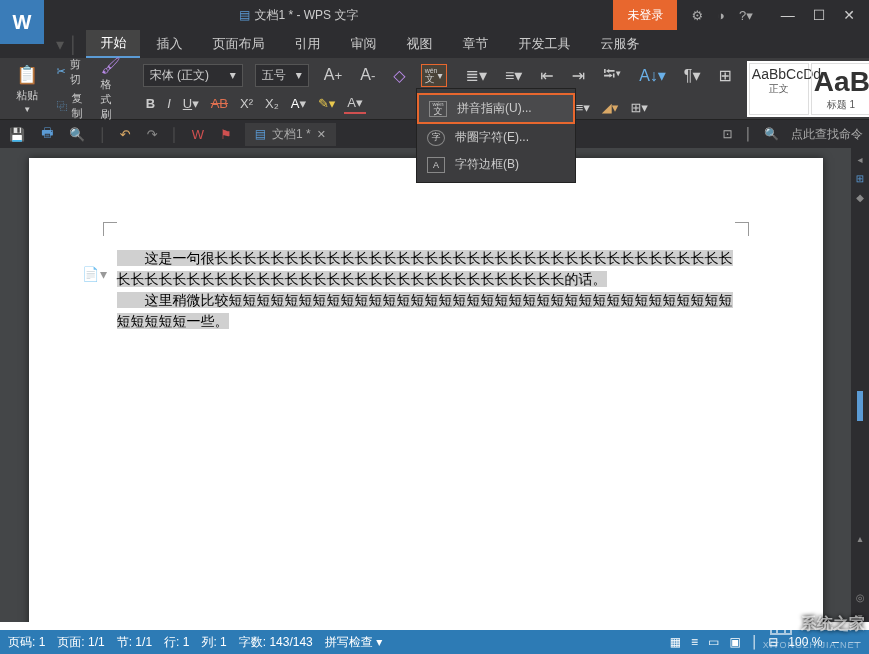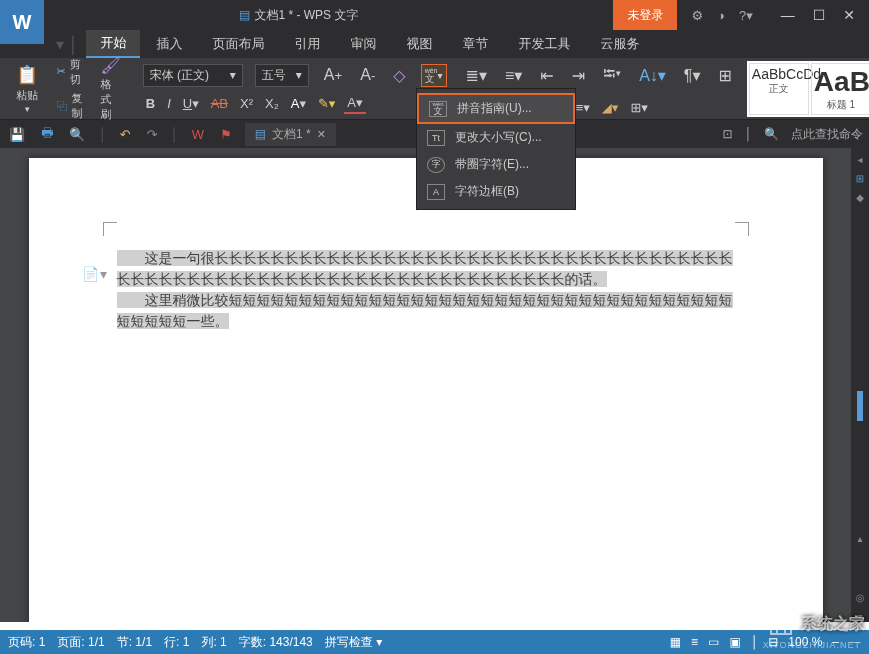--- a/index.html
+++ b/index.html
@@ -38,21 +38,21 @@
 .qb-sep { color: #555; }
 .doc-tab { background: #3c3c3e; padding: 3px 10px; display: flex; align-items: center; gap: 6px; font-size: 12px; }
 .doc-tab .close { color: #aaa; font-size: 11px; }
 .qb-right { margin-left: auto; display: flex; gap: 12px; align-items: center; font-size: 12px; }
 .content { position: relative; height: 474px; background: #444648; display: flex; }
 .page-wrap { flex: 1; overflow: hidden; position: relative; display: flex; justify-content: center; padding-top: 10px; }
 .page { width: 794px; background: #fff; min-height: 600px; padding: 90px 88px 40px 88px; position: relative; box-shadow: 0 0 8px rgba(0,0,0,0.5); }
 .margin-mark { position: absolute; top: 78px; left: 88px; width: 14px; height: 14px; border-left: 1px solid #999; border-top: 1px solid #999; transform: translate(-14px,-14px); }
 .margin-mark.tr { left: auto; right: 88px; transform: translate(14px,-14px) scaleX(-1); }
 .float-icon { position: absolute; left: 54px; top: 108px; color: #999; font-size: 14px; }
-.body-text { font-size: 14px; color: #404040; line-height: 1.5; }
+.body-text { font-size: 14px; color: #000000; line-height: 1.5; }
 .body-text ::selection { background: #c8c8c8; }
 .sel { background: #d0d0d0; }
 .rightbar { width: 18px; background: #2d2d30; display: flex; flex-direction: column; align-items: center; padding-top: 6px; gap: 8px; color: #888; font-size: 10px; }
 .rb-tab { writing-mode: vertical-rl; background: #5b9bd5; width: 6px; height: 30px; margin-top: 180px; }
 .dropdown { position: absolute; top: 88px; left: 416px; width: 160px; background: #3c3c3e; border: 1px solid #222; z-index: 100; padding: 4px 0; }
 .dd-item { display: flex; align-items: center; padding: 5px 10px; color: #ccc; font-size: 12px; gap: 10px; cursor: pointer; }
 .dd-item.sel-item { border: 2px solid #e8672e; background: #4a4a4c; }
 .dd-icon { width: 18px; height: 16px; border: 1px solid #888; display: flex; align-items: center; justify-content: center; font-size: 9px; color: #ccc; }
 .statusbar { position: absolute; bottom: 0; left: 0; right: 0; height: 24px; background: #2d7bb5; color: #fff; font-size: 12px; display: flex; align-items: center; padding: 0 8px; gap: 12px; }
 .status-left { display: flex; gap: 12px; }
@@ -252,24 +252,20 @@
 
 <div class="dropdown">
   <div class="dd-item sel-item">
     <span class="dd-icon" style="flex-direction:column;line-height:1">
         <span style="font-size:6px">wén</span>
         <span>文</span>
       </span>
     <span>拼音指南(U)...</span>
   </div>
   <div class="dd-item">
-    <span class="dd-icon">Tt</span>
-    <span>更改大小写(C)...</span>
-  </div>
-  <div class="dd-item">
     <span class="dd-icon" style="border-radius:50%">字</span>
     <span>带圈字符(E)...</span>
   </div>
   <div class="dd-item">
     <span class="dd-icon">A</span>
     <span>字符边框(B)</span>
   </div>
 </div>
 
 <div class="statusbar">

